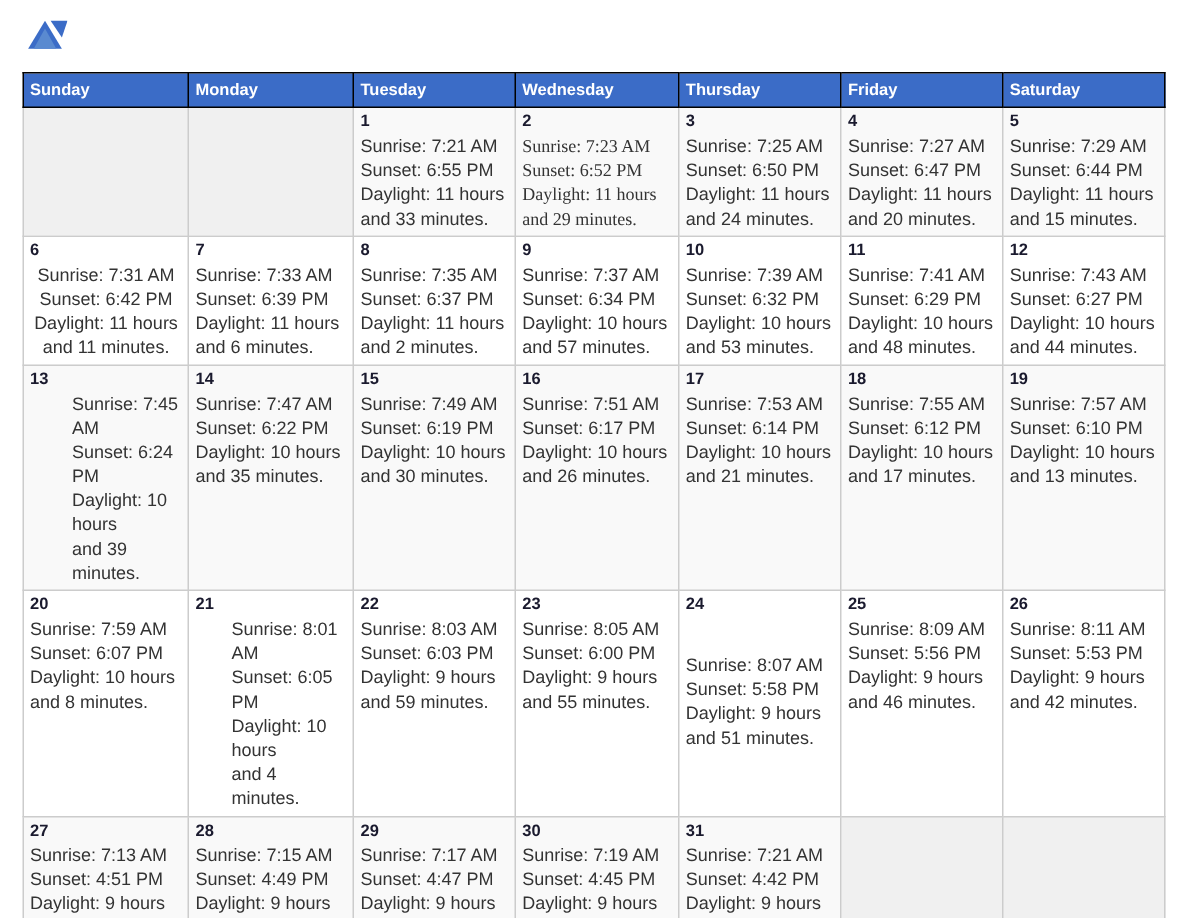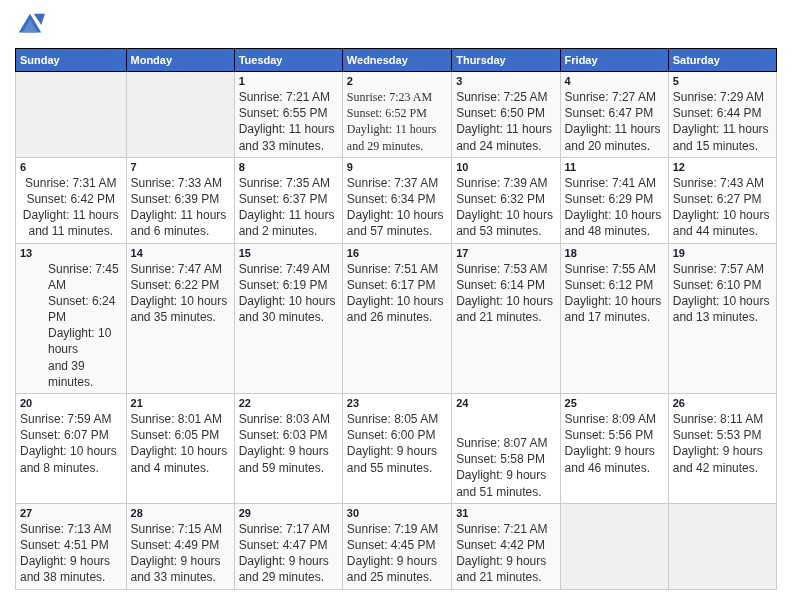--- a/index.html
+++ b/index.html
@@ -275,21 +275,21 @@
         <tr>
           <td>
             <span class="day-num">20</span>
             <div class="cell-text" style="white-space: pre-line;">Sunrise: 7:59 AM
 Sunset: 6:07 PM
 Daylight: 10 hours
 and 8 minutes.</div>
           </td>
           <td>
             <span class="day-num">21</span>
-            <div class="cell-text" style="white-space: pre-line;">Sunrise: 8:01 AM
+            <div class="cell-text" style="white-space: pre-line; margin-left: 24px;">Sunrise: 8:01 AM
 Sunset: 6:05 PM
 Daylight: 10 hours
 and 4 minutes.</div>
           </td>
           <td>
             <span class="day-num">22</span>
             <div class="cell-text" style="white-space: pre-line;">Sunrise: 8:03 AM
 Sunset: 6:03 PM
 Daylight: 9 hours
 and 59 minutes.</div>

